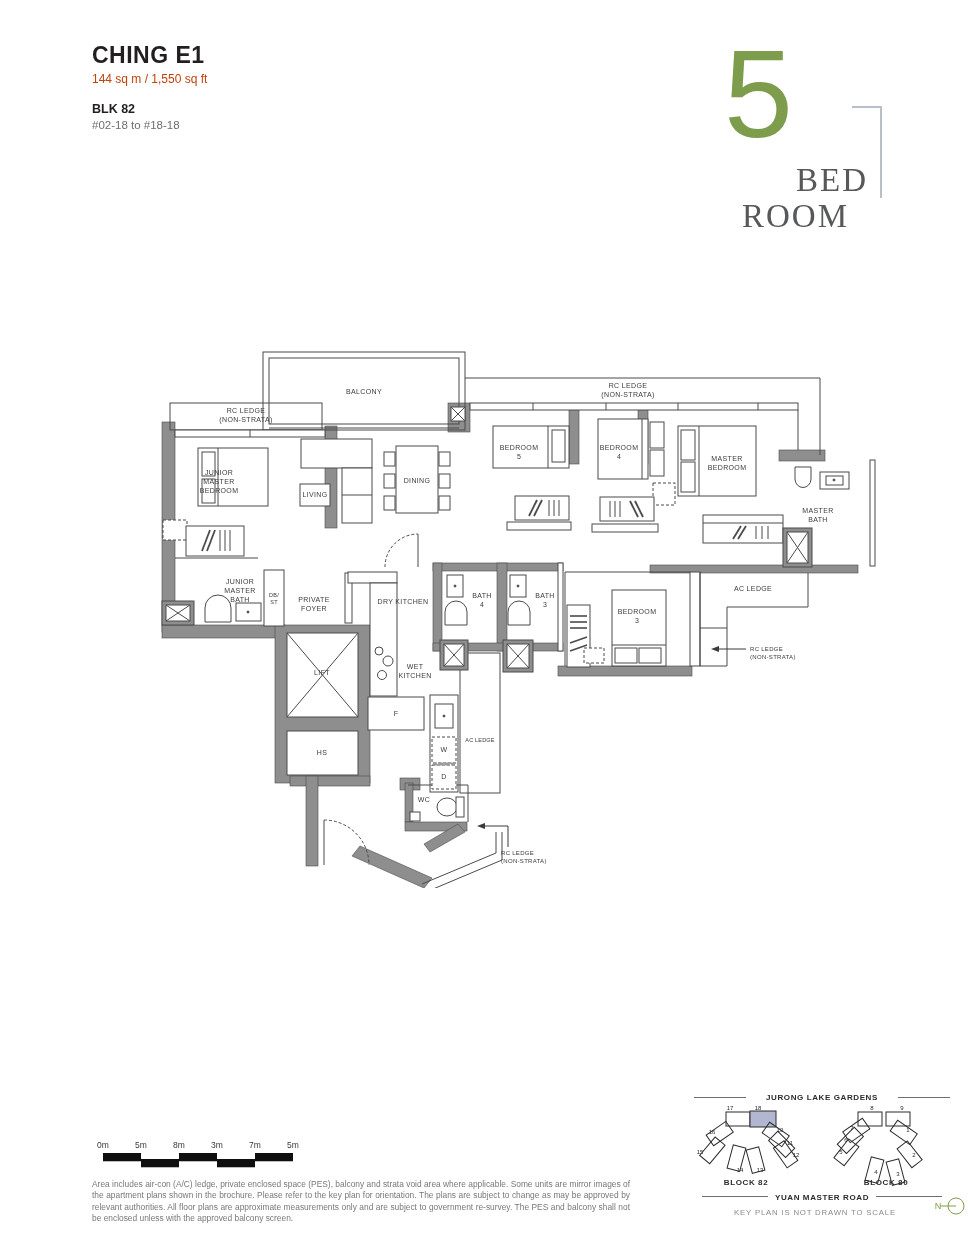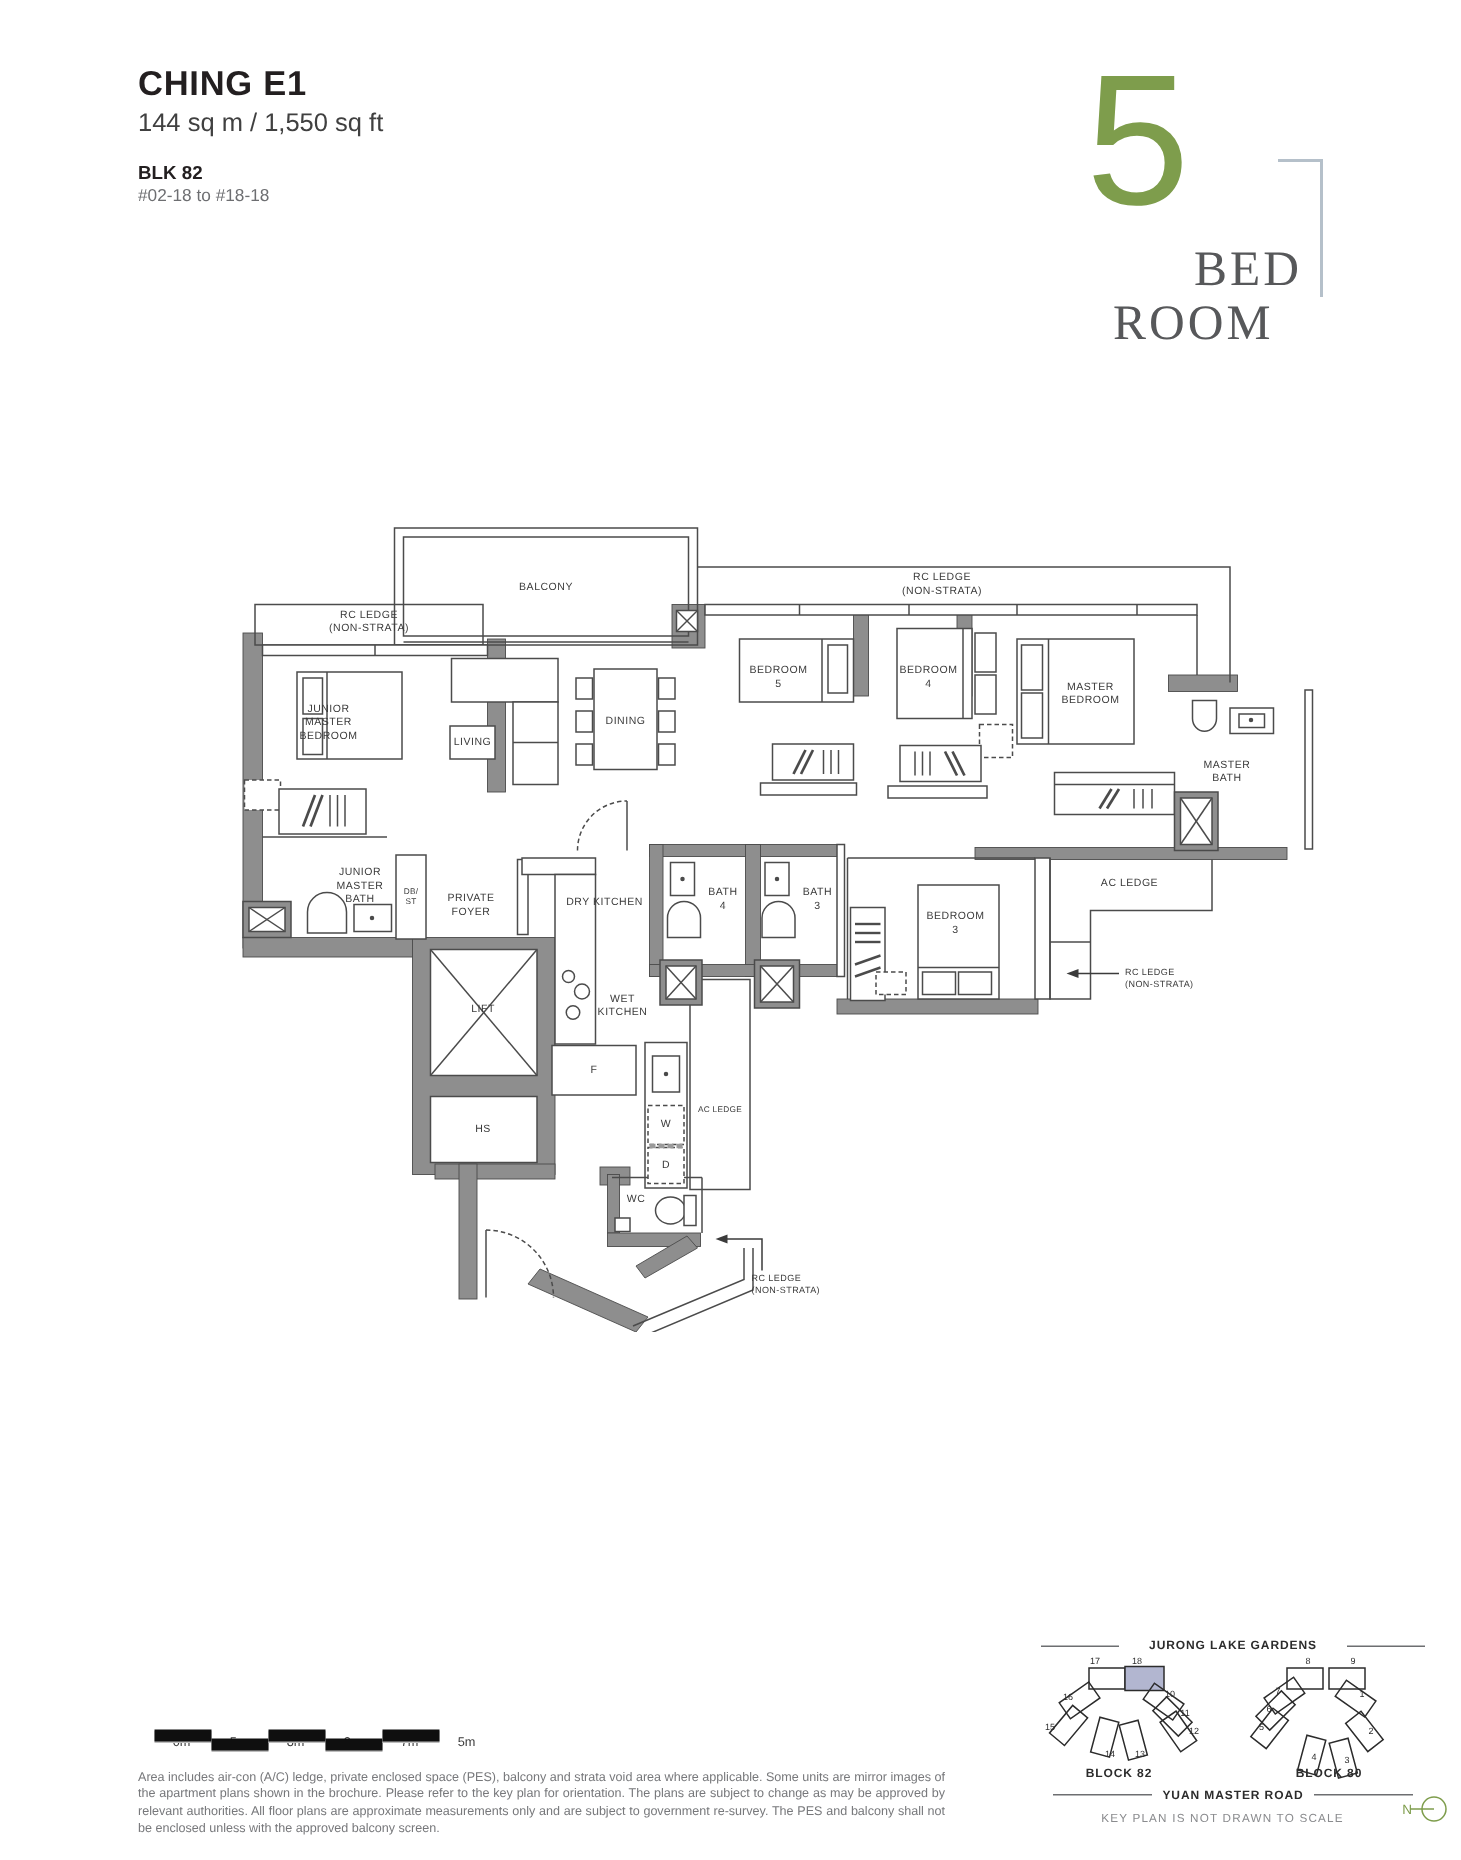--- a/index.html
+++ b/index.html
@@ -1,21 +1,21 @@
 <!DOCTYPE html>
 <html><head>
 <meta charset="utf-8">
 <style>
   html,body{margin:0;padding:0;background:#fff;}
   #page{position:relative;width:974px;height:1240px;background:#fff;overflow:hidden;
         font-family:"Liberation Sans",sans-serif;}
   
   #hdr{position:absolute;left:92px;top:42px;}
   .h-type{font-size:23px;font-weight:bold;color:#231f20;letter-spacing:.5px;}
-  .h-area{font-size:17px;color:#404040;margin-top:3px;}
+  .h-area{font-size:12px;color:#c2410c;margin-top:3px;}
   .h-blk{font-size:12.5px;font-weight:bold;color:#231f20;margin-top:16px;}
   .h-units{font-size:11.5px;color:#6d6e71;margin-top:3px;}
   
   #logo{position:absolute;left:710px;top:40px;width:235px;height:170px;}
   .logo-5{position:absolute;left:14px;top:-8px;font-size:124px;line-height:1;
           color:#7e9d4c;font-family:"Liberation Sans",sans-serif;}
   .logo-bed{position:absolute;left:86px;top:122px;font-family:"Liberation Serif",serif;
             font-size:33px;color:#57585a;letter-spacing:2px;}
   .logo-room{position:absolute;left:32px;top:158px;font-family:"Liberation Serif",serif;
              font-size:33px;color:#57585a;letter-spacing:2px;}
@@ -26,21 +26,21 @@
   #plan svg{position:absolute;left:0;top:0;}
   .lbl{position:absolute;transform:translate(-50%,-50%);
        font:400 7px/1.3 "Liberation Sans",sans-serif;letter-spacing:.35px;
        color:#3b3b3b;text-align:center;white-space:pre-line;}
   .lbl-left{position:absolute;transform:translate(0,-50%);
        font:400 6px/1.3 "Liberation Sans",sans-serif;letter-spacing:.3px;
        color:#3b3b3b;text-align:left;white-space:pre-line;}
   .lbl.tiny{font-size:5.5px;letter-spacing:.2px;}
   
   #scalebar{position:absolute;left:95px;top:1140px;width:210px;height:28px;}
-  .sb-lab{position:absolute;top:16px;transform:translateX(-50%);font-size:8.5px;color:#3a3a3a;margin-left:18px;}
+  .sb-lab{position:absolute;top:0;transform:translateX(-50%);font-size:8.5px;color:#3a3a3a;}
   .sb-seg{position:absolute;height:8px;width:38px;background:#0f0f0f;box-shadow:0 1px 0 #bdbdbd;}
   
   #disc{position:absolute;left:92px;top:1179px;width:538px;
         font-size:8.4px;line-height:1.35;color:#77787b;text-align:justify;}
   
   #keyplan{position:absolute;left:690px;top:1086px;width:285px;height:150px;}
   .kp-road{position:absolute;transform:translate(-50%,-50%);font-size:8px;font-weight:bold;
            color:#2c2c2c;letter-spacing:.6px;white-space:nowrap;}
   .kp-line{position:absolute;height:1px;background:#6d6e71;}
   .kp-blk{position:absolute;transform:translate(-50%,-50%);font-size:8px;font-weight:bold;

